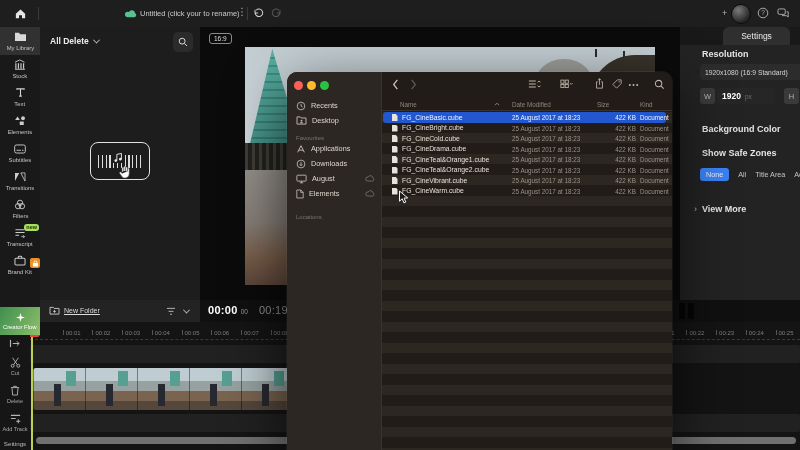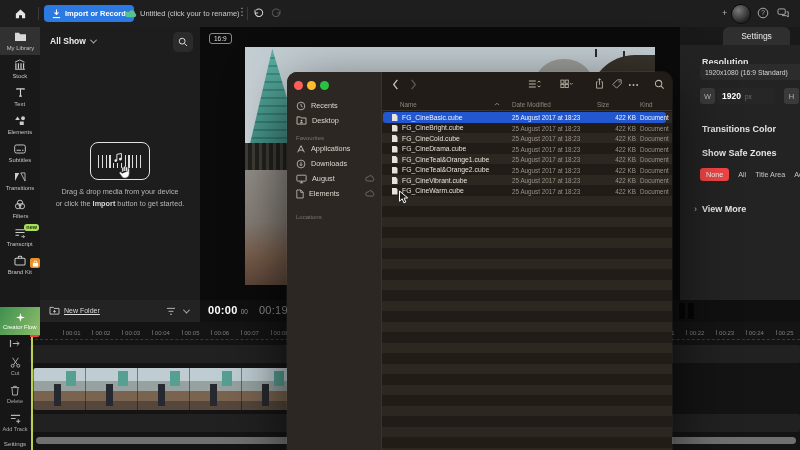--- a/index.html
+++ b/index.html
@@ -84,21 +84,21 @@
     display:flex;align-items:center;justify-content:center;font-size:8.5px;color:#eaeaea;cursor:pointer;}
   .rp-label{font-size:9px;font-weight:bold;color:#e4e4e4;}
   .rp-dd{left:20px;top:37px;width:92px;height:16px;background:#2c2c2c;border-radius:4px;
     display:flex;align-items:center;padding:0 5px;font-size:6.8px;color:#d5d5d5;white-space:nowrap;overflow:hidden;cursor:pointer;}
   .rp-chip{height:16px;background:#3a3a3a;border-radius:3px;display:flex;align-items:center;justify-content:center;
     font-size:7.5px;color:#b5b5b5;}
   .rp-val{height:16px;background:#262626;border-radius:3px;display:flex;align-items:center;font-size:8.5px;color:#fff;font-weight:bold;padding:0 5px;gap:4px;}
   .rp-unit{font-size:6.5px;color:#6e6e6e;font-weight:normal;}
   .sz-row{left:20px;top:141px;display:flex;align-items:center;gap:9px;white-space:nowrap;}
   .sz-opt{font-size:7.2px;color:#c6c6c6;cursor:pointer;}
-  .sz-opt.on{background:#ef4444;border-radius:3px;padding:2px 6px;color:#eee;}
+  .sz-opt.on{background:#3b82f6;border-radius:3px;padding:2px 6px;color:#eee;}
   .vm{left:14px;top:177px;display:flex;align-items:center;gap:5px;cursor:pointer;}
   .vm-chev{font-size:9px;color:#bbb;}
 
   
   .tl-left{left:40px;top:300px;width:160px;height:22px;background:#232323;z-index:10;}
   .nf{left:9px;top:6px;display:flex;align-items:center;gap:4px;cursor:pointer;}
   .nf-label{font-size:7px;color:#ddd;text-decoration:underline;}
   .tl-funnel{left:126px;top:7px;cursor:pointer;}
   .tl-fchev{left:144px;top:9px;cursor:pointer;}
   .tl-black{left:200px;top:300px;width:600px;height:22px;background:#101010;z-index:10;}
@@ -164,29 +164,20 @@
 
 <div id="app">
 
   <div class="abs topbar">
     <span class="abs tb-home">
         <svg width="13" height="13" viewBox="0 0 14 14">
           <path d="M2 7.2 7 2.6 12 7.2V12H8.6V8.8H5.4V12H2Z" fill="#e6e6e6"></path>
         </svg>
       </span>
     <span class="abs tb-div" style="left:38px"></span>
-    <button class="abs import-btn">
-      <span>
-          <svg width="9" height="10" viewBox="0 0 10 11">
-            <path d="M5 .5V6M2.8 3.8 5 6 7.2 3.8" stroke="#fff" stroke-width="1.2" fill="none"></path>
-            <path d="M1 9.5H9" stroke="#fff" stroke-width="1.2"></path>
-          </svg>
-        </span>
-      <span>Import or Record</span>
-    </button>
     <span class="abs tb-cloud">
         <svg width="12" height="9" viewBox="0 0 13 9">
           <path d="M3.6 8.5a3 3 0 1 1 .6-5.6A3.6 3.6 0 0 1 11 4.2a2.3 2.3 0 0 1-1 4.3Z" fill="#59c08f"></path>
         </svg>
       </span>
     <span class="abs tb-title">Untitled (click your to rename)</span>
     <span class="abs tb-kebab">⋮</span>
     <span class="abs tb-div" style="left:247px"></span>
     <span class="abs tb-undo">
         <svg width="11" height="11" viewBox="0 0 12 12">
@@ -349,21 +340,21 @@
             <path d="M9 6.8v4.4M6.8 9h4.4" stroke="#b5b5b5" stroke-width="1.2"></path>
           </svg>
         </span>
         <span class="sb-label">Add Track</span>
       </div>
       <span class="rail-settings">Settings</span>
   </div>
 
   <div class="abs media-panel">
     <div class="abs mp-filter">
-      <span>All Show</span>
+      <span>All Delete</span>
       <span class="chev"></span>
     </div>
     <div class="abs mp-search">
       <span>
           <svg width="10" height="10" viewBox="0 0 12 12">
             <circle cx="5" cy="5" r="3.5" stroke="#d8d8d8" fill="none" stroke-width="1.2"></circle>
             <path d="M7.7 7.7 10.8 10.8" stroke="#d8d8d8" stroke-width="1.2"></path>
           </svg>
         </span>
     </div>
@@ -376,50 +367,48 @@
               <circle cx="8" cy="7.8" r="1.4" fill="#f0f0f0"></circle>
             </svg>
           </span>
       </div>
     </div>
     <span class="abs dz-hand">
         <svg width="15" height="15" viewBox="0 0 15 15">
           <path d="M4 7V3.2a.9.9 0 0 1 1.8 0V6M5.8 6V2.2a.9.9 0 0 1 1.8 0V6M7.6 6V2.8a.9.9 0 0 1 1.8 0V6.4M9.4 6.4V4a.9.9 0 0 1 1.8 0v4.6c0 2.6-1.6 4.4-4 4.4-2 0-3-.8-4.2-2.8L1.6 8.3a1 1 0 0 1 1.7-1L4 8.4" fill="#fff" stroke="#555" stroke-width=".6"></path>
         </svg>
       </span>
-    <div class="abs dz-l1">Drag &amp; drop media from your device</div>
-    <div class="abs dz-l2"><span>or click the </span><b>Import</b><span> button to get started.</span></div>
   </div>
 
   <div class="abs preview">
     <span class="abs ratio-btn">16:9</span>
     <div class="abs video">
       <div class="abs v-cone"></div>
       <div class="abs v-win"></div>
       <div class="abs v-wall"></div>
       <div class="abs v-dome"></div>
       <div class="abs v-arch"></div>
       <div class="abs v-fin1"></div>
       <div class="abs v-fin2"></div>
     </div>
   </div>
 
   <div class="abs rpanel">
     <div class="abs rp-strip"></div>
     <div class="abs rp-tab">Settings</div>
-    <div class="abs rp-label" style="left:22px;top:30px">Resolution</div>
+    <div class="abs rp-label" style="left:22px;top:22px">Resolution</div>
     <div class="abs rp-dd">1920x1080 (16:9 Standard)</div>
     <div class="abs rp-chip" style="left:20px;top:61px;width:15px">W</div>
     <div class="abs rp-val" style="left:37px;top:61px;width:48px">
       <span>1920</span>
         <span class="rp-unit">px</span>
     </div>
     <div class="abs rp-chip" style="left:104px;top:61px;width:15px">H</div>
 
-    <div class="abs rp-label" style="left:22px;top:97px">Transitions Color</div>
+    <div class="abs rp-label" style="left:22px;top:97px">Background Color</div>
     <div class="abs rp-label" style="left:22px;top:121px">Show Safe Zones</div>
     <div class="abs sz-row" id="sz-row">
         <span class="sz-opt on">None</span>
         <span class="sz-opt">All</span>
         <span class="sz-opt">Title Area</span>
         <span class="sz-opt">Action Area</span>
       </div>
     <div class="abs vm">
       <span class="vm-chev">›</span>
       <span class="rp-label">View More</span>

